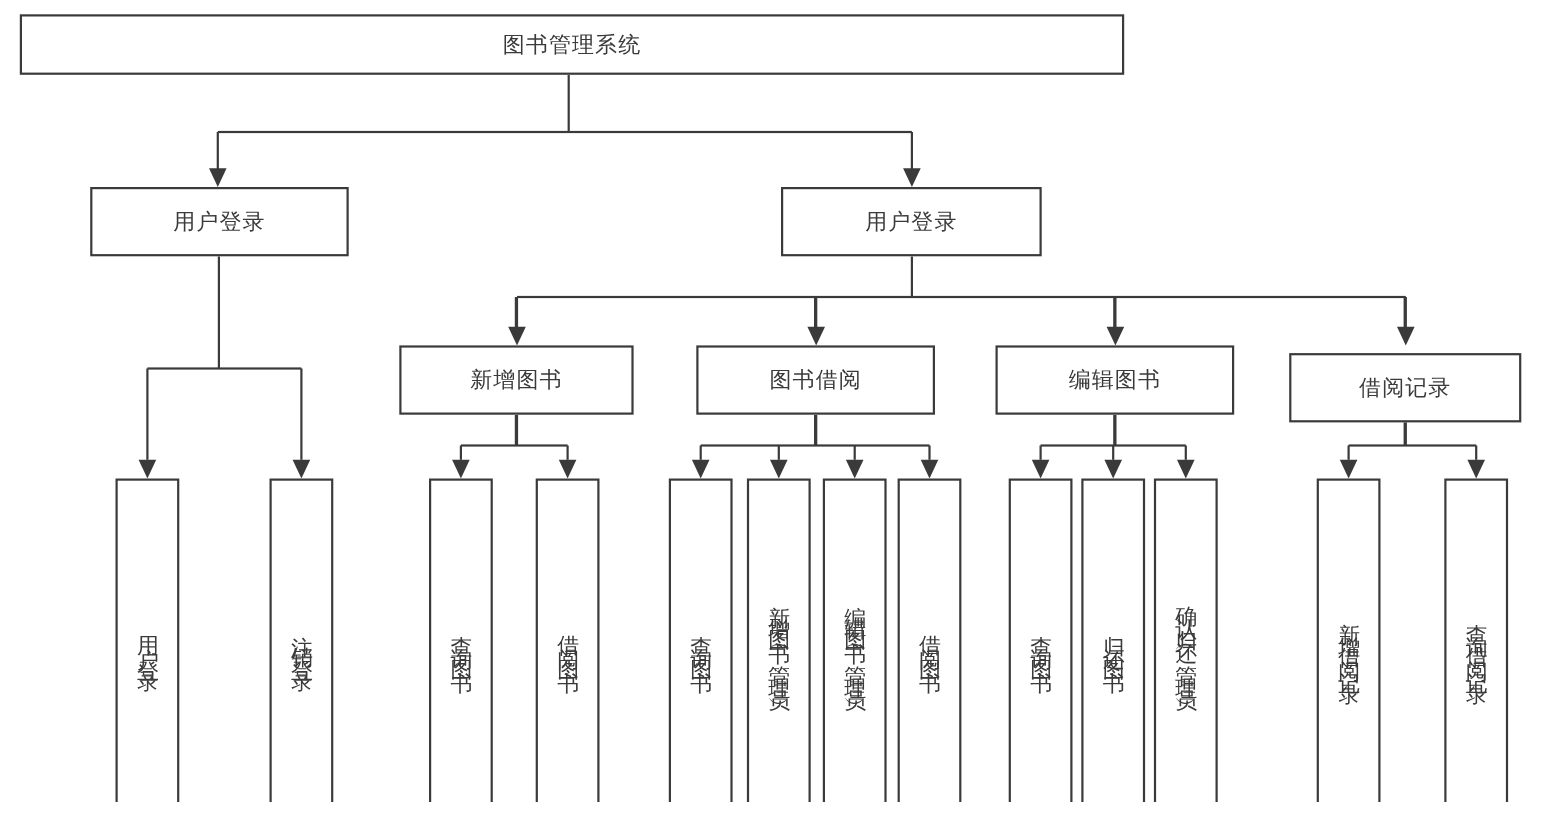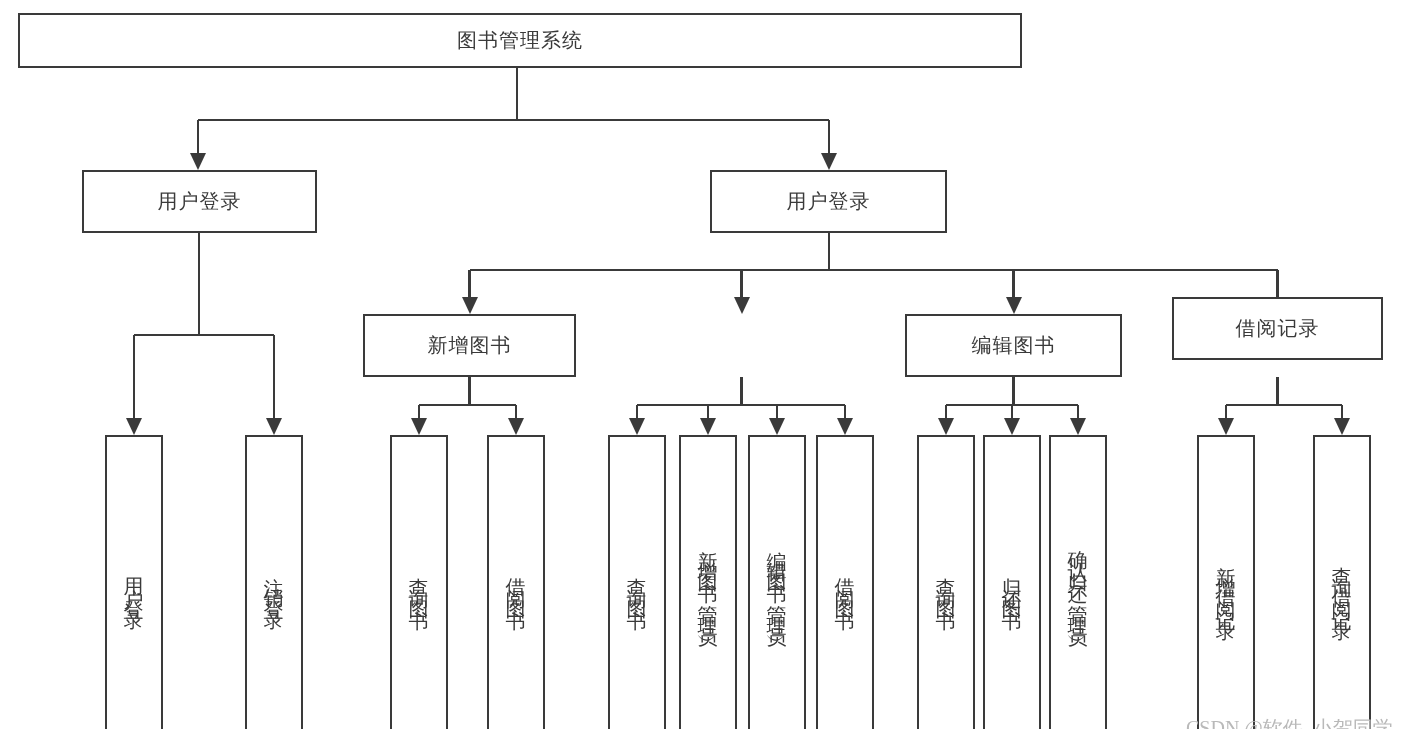--- a/index.html
+++ b/index.html
@@ -5,21 +5,21 @@
   html, body {
     margin: 0;
     padding: 0;
     background: #ffffff;
   }
   .canvas {
     position: relative;
     width: 1405px;
     height: 729px;
     background: #ffffff;
-    font-family: Liberation Serif, serif;
+    font-family: Liberation Sans, sans-serif;
     color: #3a3a3a;
     overflow: hidden;
   }
   
   .node {
     position: absolute;
     box-sizing: border-box;
     border: 2.5px solid #3a3a3a;
     background: #ffffff;
     display: flex;
@@ -115,22 +115,23 @@
   <div class="vline" style="left:468.25px; top:270px; height:28px;"></div>
   <div class="arrow" style="left:461.5px; top:297px;"></div>
   <div class="vline" style="left:740.25px; top:270px; height:28px;"></div>
   <div class="arrow" style="left:733.5px; top:297px;"></div>
   <div class="vline" style="left:1012.25px; top:270px; height:28px;"></div>
   <div class="arrow" style="left:1005.5px; top:297px;"></div>
   <div class="vline" style="left:1276.25px; top:270px; height:28px;"></div>
   <div class="arrow" style="left:1269.5px; top:297px;"></div>
 
   <div class="node" style="left:363px; top:314px; width:213px; height:63px;">新增图书</div>
+  <div class="node" style="left:633px; top:314px; width:217px; height:63px;">图书借阅</div>
   <div class="node" style="left:905px; top:314px; width:217px; height:63px;">编辑图书</div>
-  <div class="node" style="left:1172px; top:297px; width:211px; height:63px;">借阅记录</div>
+  <div class="node" style="left:1172px; top:321px; width:211px; height:63px;">借阅记录</div>
 
   <div class="vline" style="left:468.25px; top:377px; height:28px;"></div>
   <div class="hline" style="left:419px; top:403.75px; width:97px;"></div>
   <div class="vline" style="left:417.75px; top:405px; height:13px;"></div>
   <div class="arrow" style="left:411px; top:418px;"></div>
   <div class="vline" style="left:514.75px; top:405px; height:13px;"></div>
   <div class="arrow" style="left:508px; top:418px;"></div>
 
   <div class="vline" style="left:740.25px; top:377px; height:28px;"></div>
   <div class="hline" style="left:637px; top:403.75px; width:208px;"></div>
@@ -196,15 +197,14 @@
     <span>确认归还（管理员）</span>
   </div>
 
   <div class="vnode" style="left:1197px;">
     <span>新增借阅记录</span>
   </div>
   <div class="vnode" style="left:1313px;">
     <span>查询借阅记录</span>
   </div>
 
-  <div class="watermark">CSDN @软件_小贺同学</div>
 
 </div>
 
 </body></html>

